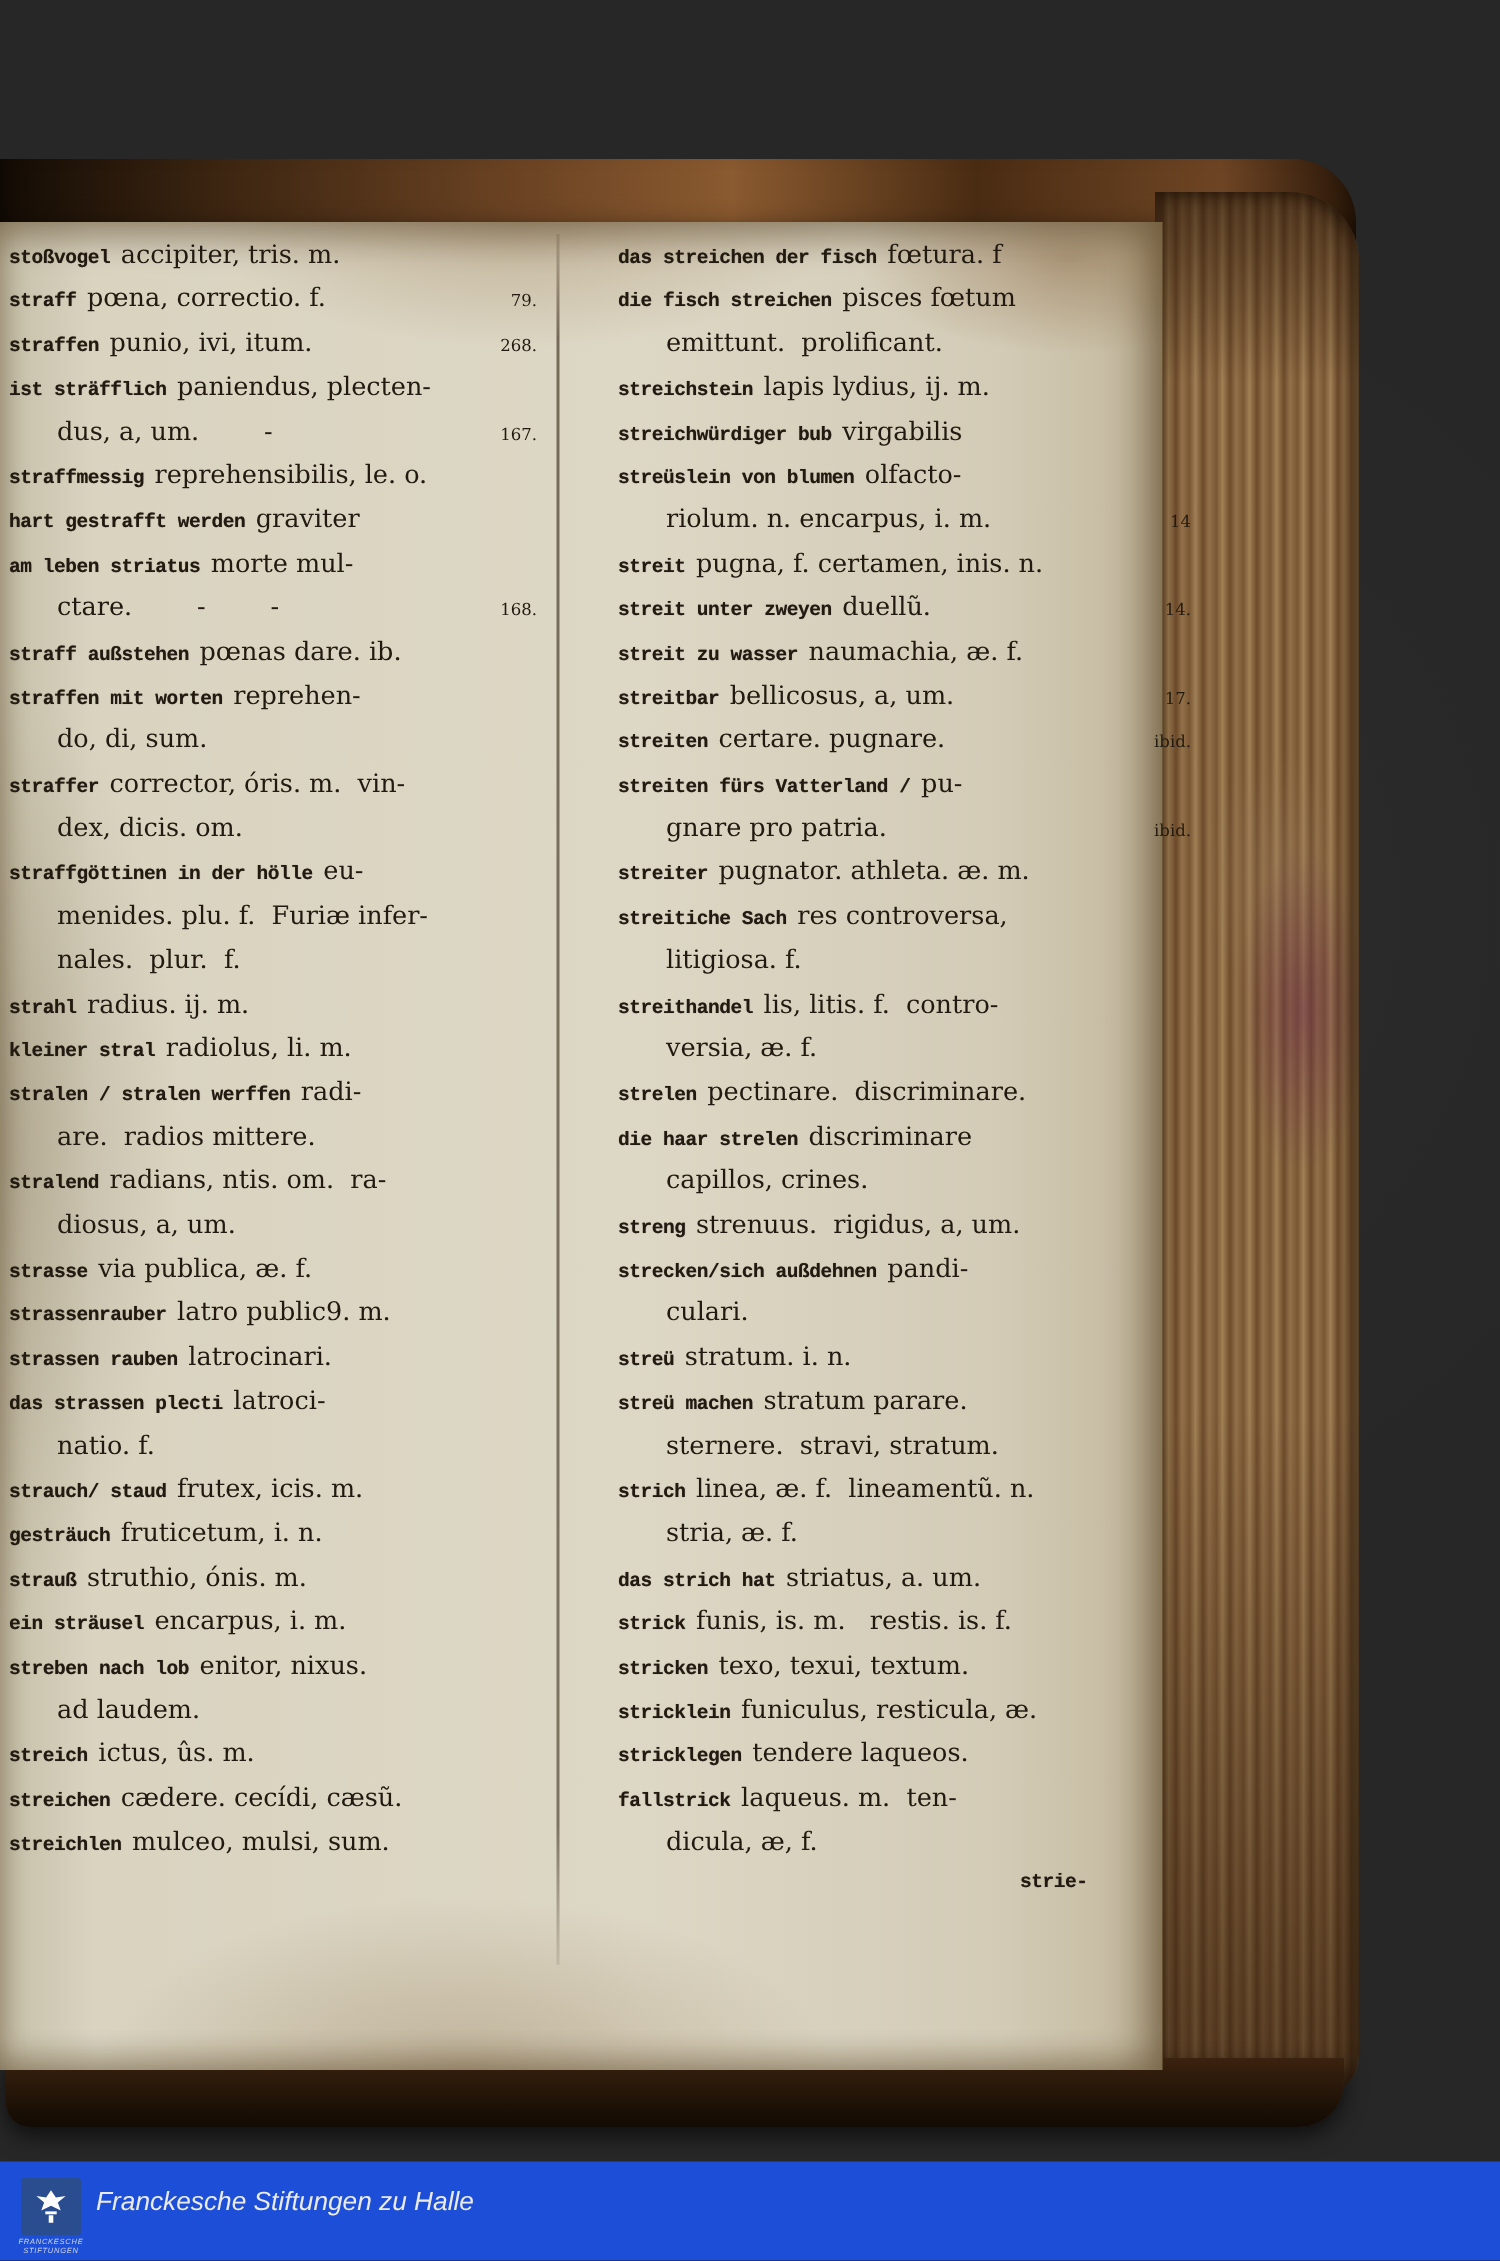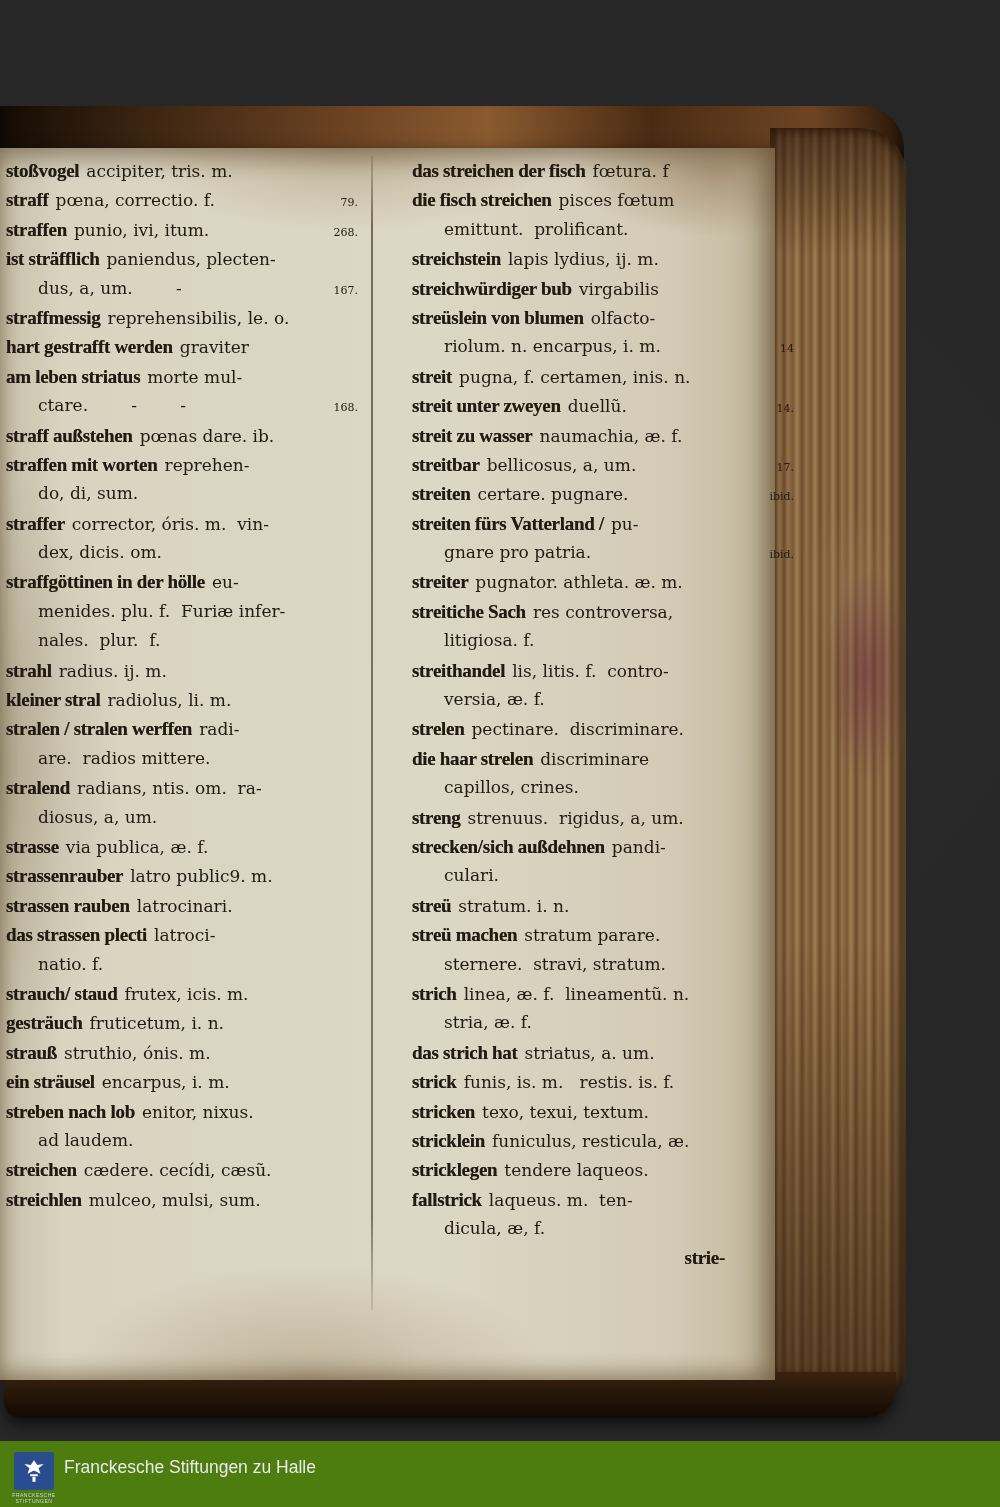--- a/index.html
+++ b/index.html
@@ -52,33 +52,33 @@
   }
   .col{position:absolute;top:12px;}
   .col-left{left:6px;width:360px;}
   .col-right{left:380px;width:390px;margin-left:32px;}
 
   .line{
     display:flex;align-items:baseline;height:29.4px;
     white-space:pre;overflow:hidden;
   }
   .hw{
-    font-family:Liberation Serif, serif;font-weight:700;font-size:19px;
+    font-family:Liberation Mono, monospace;font-weight:700;font-size:13px;
     letter-spacing:-0.3px;padding-right:7px;
     text-shadow:0 0 .5px rgba(20,12,4,.6);
     text-align:right;
   }
   .la{font-family:"DejaVu Serif", serif;font-size:17px;}
   .ref{margin-left:auto;font-family:"DejaVu Serif", serif;font-size:11px;padding-right:8px;}
   .indent{padding-left:32px;}
   .alr{justify-content:flex-end;padding-right:70px;}
 
   
   .footer{
-    position:absolute;left:0;right:0;bottom:0;height:66px;background:#4d7c0f;
+    position:absolute;left:0;right:0;bottom:0;height:66px;background:#1d4ed8;font-style:italic;
   }
   .footer-title{
     position:absolute;left:64px;top:16px;
     color:#eaeaea;font-family:"Liberation Sans", sans-serif;font-size:17.5px;
   }
   .logo{
     position:absolute;left:10px;bottom:3px;width:48px;
     display:flex;flex-direction:column;align-items:center;
   }
   .logo-box{
@@ -129,20 +129,21 @@
           <div class="line"><span class="hw">strassenrauber</span><span class="la">latro public9. m.</span></div>
           <div class="line"><span class="hw">strassen rauben</span><span class="la">latrocinari.</span></div>
           <div class="line"><span class="hw">das strassen plecti</span><span class="la">latroci-</span></div>
           <div class="line indent"><span class="la">natio. f.</span></div>
           <div class="line"><span class="hw">strauch/ staud</span><span class="la">frutex, icis. m.</span></div>
           <div class="line"><span class="hw">gesträuch</span><span class="la">fruticetum, i. n.</span></div>
           <div class="line"><span class="hw">strauß</span><span class="la">struthio, ónis. m.</span></div>
           <div class="line"><span class="hw">ein sträusel</span><span class="la">encarpus, i. m.</span></div>
           <div class="line"><span class="hw">streben nach lob</span><span class="la">enitor, nixus.</span></div>
           <div class="line indent"><span class="la">ad laudem.</span></div>
+          <div class="line"><span class="hw">streich</span><span class="la">ictus, ûs. m.</span></div>
           <div class="line"><span class="hw">streichen</span><span class="la">cædere. cecídi, cæsũ.</span></div>
           <div class="line"><span class="hw">streichlen</span><span class="la">mulceo, mulsi, sum.</span></div>
         </div>
       <div class="divider"></div>
       <div class="col col-right" id="col-right">
           <div class="line"><span class="hw">das streichen der fisch</span><span class="la">fœtura. f</span></div>
           <div class="line"><span class="hw">die fisch streichen</span><span class="la">pisces fœtum</span></div>
           <div class="line indent"><span class="la">emittunt.  prolificant.</span></div>
           <div class="line"><span class="hw">streichstein</span><span class="la">lapis lydius, ij. m.</span></div>
           <div class="line"><span class="hw">streichwürdiger bub</span><span class="la">virgabilis</span></div>

